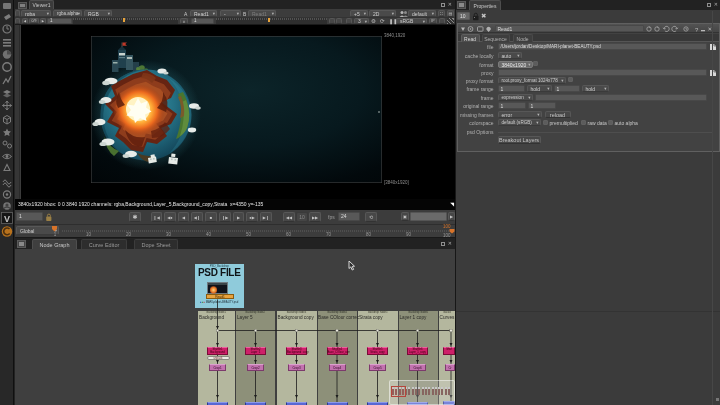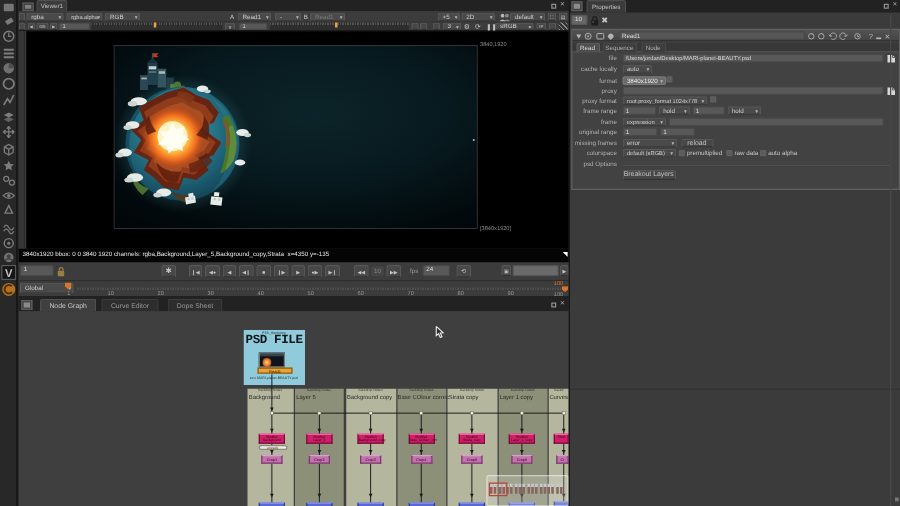--- a/index.html
+++ b/index.html
@@ -320,21 +320,21 @@
     <div class="abs" style="left:184px;top:66px;color:#2b2b27;font-size:4.7px;white-space:nowrap;">Background</div>
     <div class="abs" style="left:222px;top:66px;color:#2b2b27;font-size:4.7px;white-space:nowrap;">Layer 5</div>
     <div class="abs" style="left:262.5px;top:66px;color:#2b2b27;font-size:4.7px;white-space:nowrap;">Background copy</div>
     <div class="abs" style="left:303px;top:66px;color:#2b2b27;font-size:4.7px;white-space:nowrap;">Base COlour correc</div>
     <div class="abs" style="left:344px;top:66px;color:#2b2b27;font-size:4.7px;white-space:nowrap;">Strata copy</div>
     <div class="abs" style="left:384.5px;top:66px;color:#2b2b27;font-size:4.7px;white-space:nowrap;">Layer 1 copy</div>
     <div class="abs" style="left:424.5px;top:66px;color:#2b2b27;font-size:4.7px;white-space:nowrap;">Curves 2</div>
 
     <div class="abs" style="left:180px;top:15px;width:48.5px;height:44px;background:#8fcbdb;">
       <div style="color:#20414a;font-size:2.8px;text-align:center;">PSD_Backdrop</div>
-      <div style="color:#101418;font-size:10px;font-weight:bold;text-align:center;letter-spacing:-0.3px;line-height:9.5px;font-family:Liberation Mono, monospace;">PSD FILE</div>
+      <div style="color:#101418;font-size:10px;font-weight:bold;text-align:center;letter-spacing:-0.3px;line-height:9.5px;">PSD FILE</div>
       <div class="abs" style="left:12px;top:17.5px;width:21px;height:12.5px;background:#10141c;border:1px solid #6e7a80;">
         <div class="abs" style="left:0;top:0;width:100%;height:2.5px;background:#3a4448;"></div>
         <div class="abs" style="left:2px;top:3px;width:7px;height:8px;background:radial-gradient(circle,#ffd87a 0%,#e06a20 55%,transparent 80%);"></div>
       </div>
       <div class="abs" style="left:11px;top:29.5px;width:28px;height:5.5px;background:#e8a33d;border:1px solid #8a5c10;font-size:3.2px;color:#2a1c04;text-align:center;line-height:5px;">Read1</div>
       <div class="abs" style="left:0px;top:35.5px;width:48px;text-align:center;font-size:2.8px;color:#23323a;">
         <span style="color:#2040c0">●</span><span style="color:#208020">●</span><span style="color:#c03030">●</span> MARI-planet-BEAUTY.psd</div>
     </div>
 
     <svg width="440" height="156" style="position:absolute;left:0;top:0">

